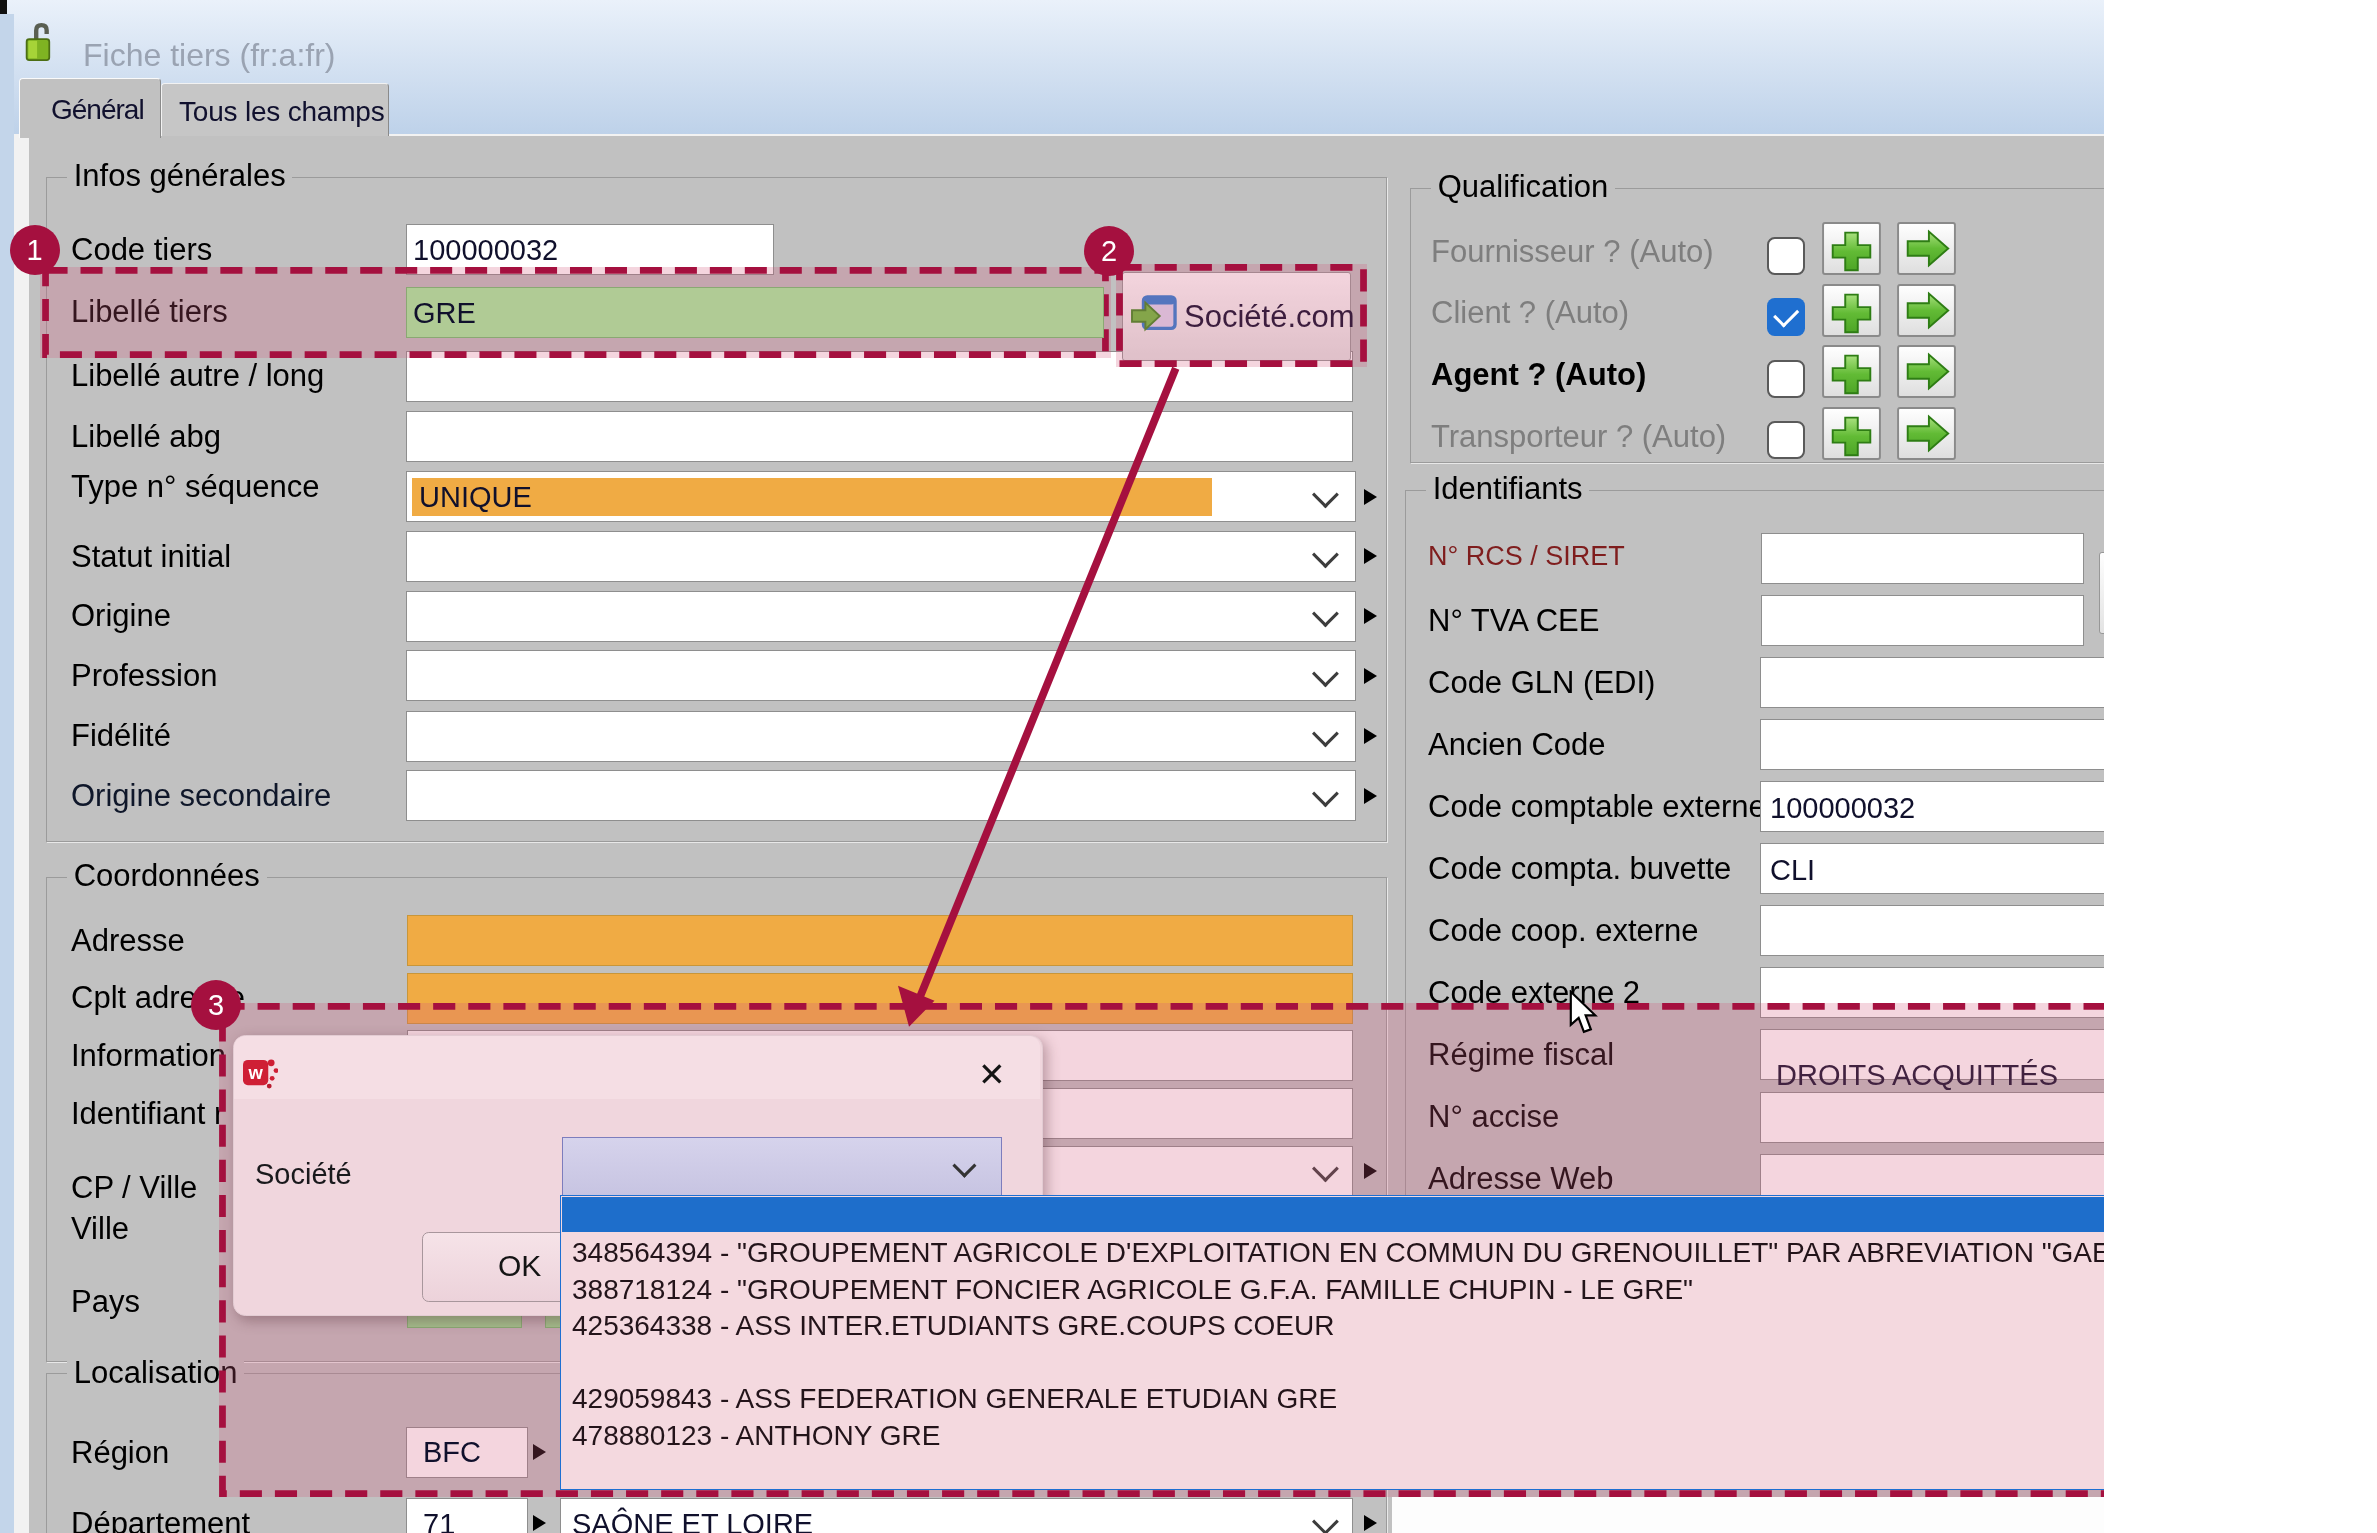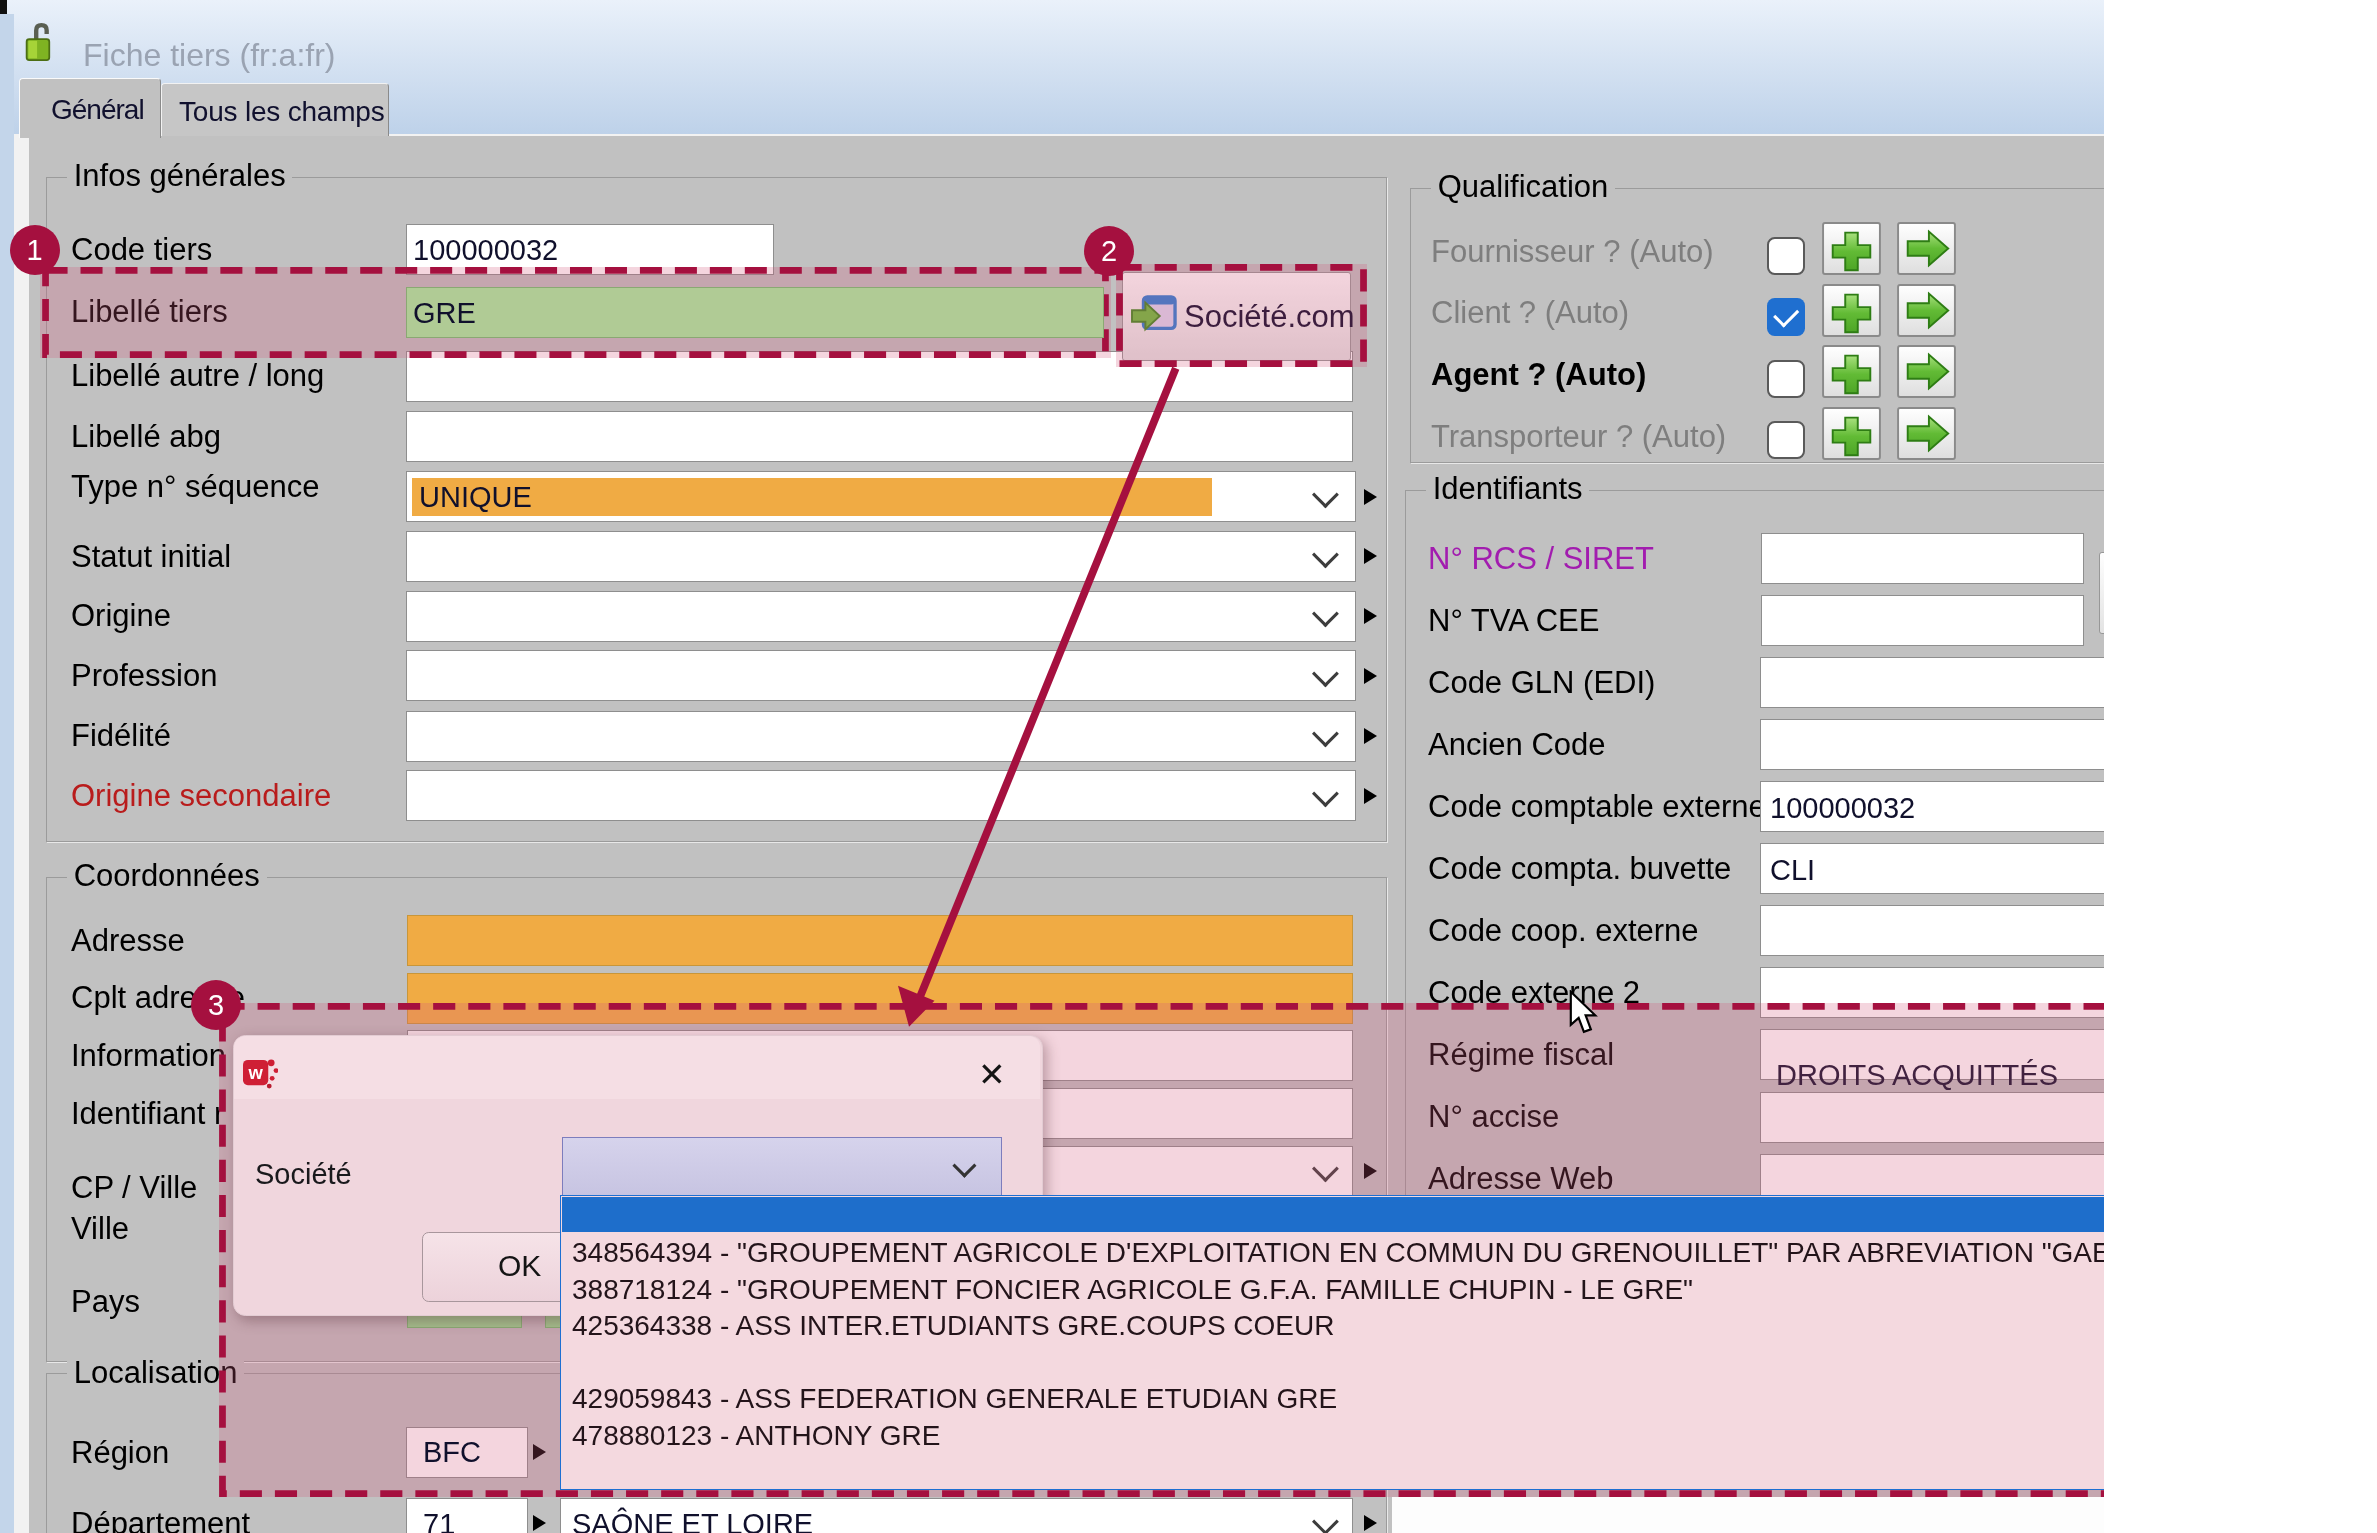--- a/index.html
+++ b/index.html
@@ -49,21 +49,21 @@
 <div style="position:absolute;left:2274px;top:1497px;width:104px;height:36px;background:#efefef;"></div>
 <div class="t" style="left:71px;top:232px;font-size:31px;color:#000;font-weight:400;">Code tiers</div>
 <div class="t" style="left:71px;top:294px;font-size:31px;color:#000;font-weight:400;">Libellé tiers</div>
 <div class="t" style="left:71px;top:358px;font-size:31px;color:#000;font-weight:400;">Libellé autre / long</div>
 <div class="t" style="left:71px;top:419px;font-size:31px;color:#000;font-weight:400;">Libellé abg</div>
 <div class="t" style="left:71px;top:469px;font-size:31px;color:#000;font-weight:400;">Type n° séquence</div>
 <div class="t" style="left:71px;top:539px;font-size:31px;color:#000;font-weight:400;">Statut initial</div>
 <div class="t" style="left:71px;top:598px;font-size:31px;color:#000;font-weight:400;">Origine</div>
 <div class="t" style="left:71px;top:658px;font-size:31px;color:#000;font-weight:400;">Profession</div>
 <div class="t" style="left:71px;top:718px;font-size:31px;color:#000;font-weight:400;">Fidélité</div>
-<div class="t" style="left:71px;top:778px;font-size:31px;color:#b91c1c;font-weight:400;">Origine secondaire</div>
+<div class="t" style="left:71px;top:778px;font-size:31px;color:#0f172a;font-weight:400;">Origine secondaire</div>
 <div class="fld" style="left:406px;top:224px;width:368px;height:51px;background:#fff;border-color:#8e8e8e;"></div>
 <div class="t" style="left:413px;top:234px;font-size:29px;color:#10102c;font-weight:400;">100000032</div>
 <div class="fld" style="left:406px;top:287px;width:698px;height:51px;background:#b0cb95;border-color:#8aa873;z-index:31;"></div>
 <div class="t" style="left:413px;top:297px;font-size:29px;color:#10102c;font-weight:400;z-index:32;">GRE</div>
 <div class="fld" style="left:406px;top:351px;width:947px;height:51px;background:#fff;border-color:#8e8e8e;"></div>
 <div class="fld" style="left:406px;top:411px;width:947px;height:51px;background:#fff;border-color:#8e8e8e;"></div>
 <div class="fld" style="left:406px;top:471px;width:950px;height:51px;background:#fff;border-color:#8e8e8e;"></div>
 <div style="position:absolute;left:412px;top:478px;width:800px;height:38px;background:#f0ab44;"></div>
 <div class="t" style="left:419px;top:481px;font-size:29px;color:#10102c;font-weight:400;">UNIQUE</div>
 <div style="position:absolute;left:1316px;top:485px;width:16.4px;height:16.4px;border-left:3.4px solid #3c3c3c;border-bottom:3.4px solid #3c3c3c;transform:rotate(-45deg);"></div>
@@ -165,21 +165,21 @@
 <rect x="2" y="2" width="118" height="106" rx="4" fill="url(#gb)" stroke="#8a8a8a" stroke-width="4"></rect>
 <path d="M48 22 h26 v26 h26 v26 h-26 v26 h-26 v-26 h-26 v-26 h26 z" fill="url(#gp)" stroke="#2e7d14" stroke-width="4"></path>
 </svg>
 <svg style="position:absolute;left:1897px;top:407px" width="59" height="53" viewBox="0 0 122 110">
 <rect x="2" y="2" width="118" height="106" rx="4" fill="url(#gb)" stroke="#8a8a8a" stroke-width="4"></rect>
 <path d="M22 40 h44 v-20 l40 35 l-40 35 v-20 h-44 z" fill="url(#gp)" stroke="#2e7d14" stroke-width="4"></path>
 </svg>
 <div class="t" style="left:2312px;top:234px;font-size:31px;color:#7e7e7e;font-weight:400;">Coopérateur ? (</div>
 <div class="t" style="left:2312px;top:295px;font-size:31px;color:#000;font-weight:700;">Distillateur ? (A</div>
 <div class="t" style="left:2312px;top:357px;font-size:31px;color:#000;font-weight:700;">Organisme sto</div>
-<div class="t" style="left:1428px;top:541px;font-size:31px;color:#a21caf;font-weight:400;">N° RCS / SIRET</div>
+<div class="t" style="left:1428px;top:541px;font-size:27px;color:#7f1d1d;font-weight:400;">N° RCS / SIRET</div>
 <div class="fld" style="left:1761px;top:533px;width:323px;height:51px;background:#fff;border-color:#8e8e8e;"></div>
 <div class="t" style="left:1428px;top:603px;font-size:31px;color:#000;font-weight:400;">N° TVA CEE</div>
 <div class="fld" style="left:1761px;top:595px;width:323px;height:51px;background:#fff;border-color:#8e8e8e;"></div>
 <div class="t" style="left:1428px;top:665px;font-size:31px;color:#000;font-weight:400;">Code GLN (EDI)</div>
 <div class="fld" style="left:1760px;top:657px;width:441px;height:51px;background:#fff;border-color:#8e8e8e;"></div>
 <div class="t" style="left:1428px;top:727px;font-size:31px;color:#000;font-weight:400;">Ancien Code</div>
 <div class="fld" style="left:1760px;top:719px;width:441px;height:51px;background:#fff;border-color:#8e8e8e;"></div>
 <div class="t" style="left:1428px;top:789px;font-size:31px;color:#000;font-weight:400;">Code comptable externe</div>
 <div class="fld" style="left:1760px;top:781px;width:441px;height:51px;background:#fff;border-color:#8e8e8e;"></div>
 <div class="t" style="left:1770px;top:792px;font-size:29px;color:#10102c;font-weight:400;">100000032</div>

